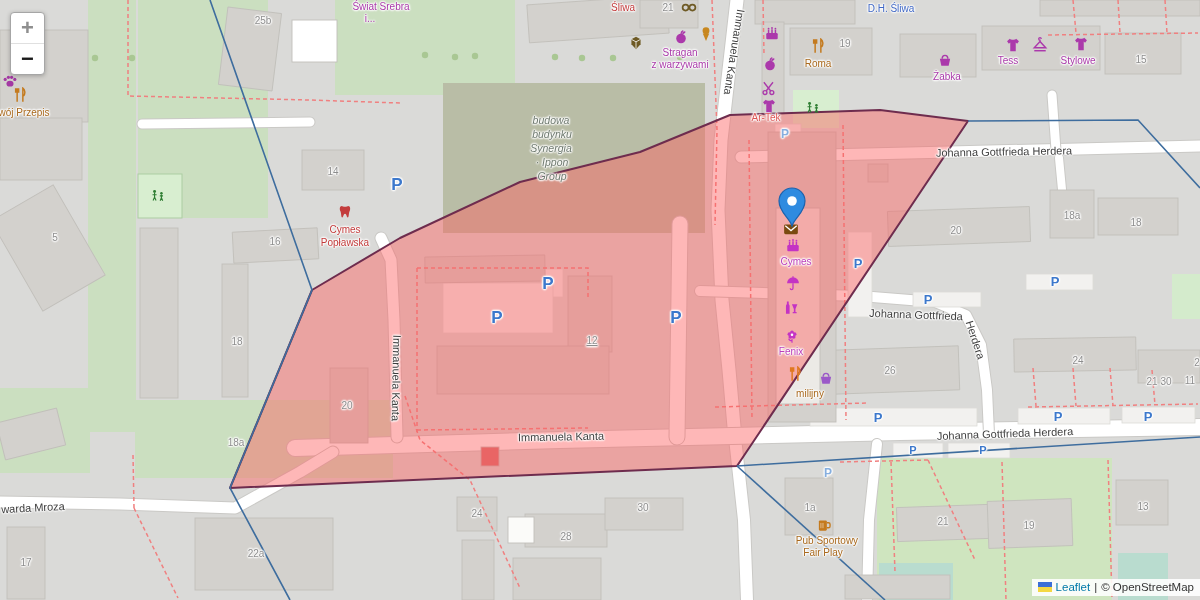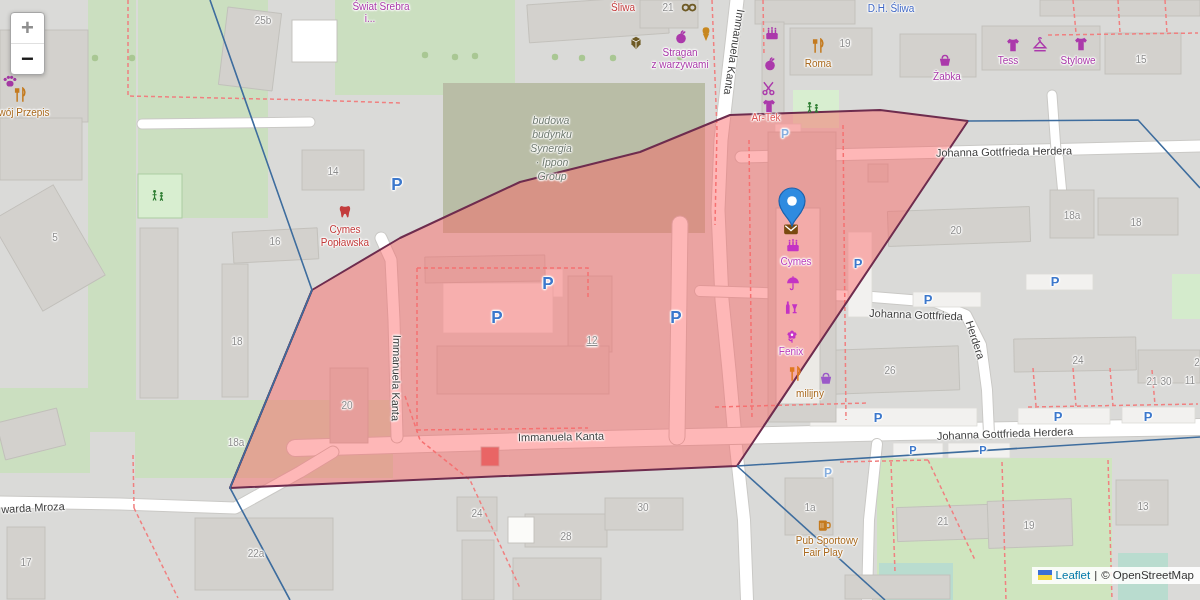--- a/index.html
+++ b/index.html
@@ -23,21 +23,21 @@
   .p-sm{color:#3c78cc;font-size:11px;font-weight:bold;}
   .p-light{color:#86aede;font-size:12px;font-weight:bold;}
   .poi{position:absolute;}
   .marker{position:absolute;}
   .zoomctl{position:absolute;left:10px;top:12px;width:33px;background:#fff;border:1px solid #a6a6a6;
            border-radius:4px;box-shadow:0 1px 4px rgba(0,0,0,.25);z-index:20;}
   .zbtn{display:block;height:30px;text-align:center;font-weight:bold;font-size:22px;line-height:29px;
         text-decoration:none;cursor:pointer;user-select:none;}
   .zin{color:#8f8f8f;border-bottom:1px solid #e0e0e0;border-radius:4px 4px 0 0;}
   .zout{color:#1a1a1a;border-radius:0 0 4px 4px;}
-  .attrib{position:absolute;right:0;bottom:16px;background:rgba(255,255,255,.88);padding:2px 6px 3px 6px;
+  .attrib{position:absolute;right:0;bottom:4px;background:rgba(255,255,255,.88);padding:2px 6px 3px 6px;
           font-size:11.5px;color:#333;display:flex;align-items:center;gap:4px;z-index:20;}
   .attrib a{text-decoration:none;cursor:pointer;}
   .leaflet-link{color:#0078a8;}
   .osm-link{color:#333;}
   .flag{display:inline-block;line-height:0;}
 </style>
 </head>
 <body>
 
 <div id="map">

